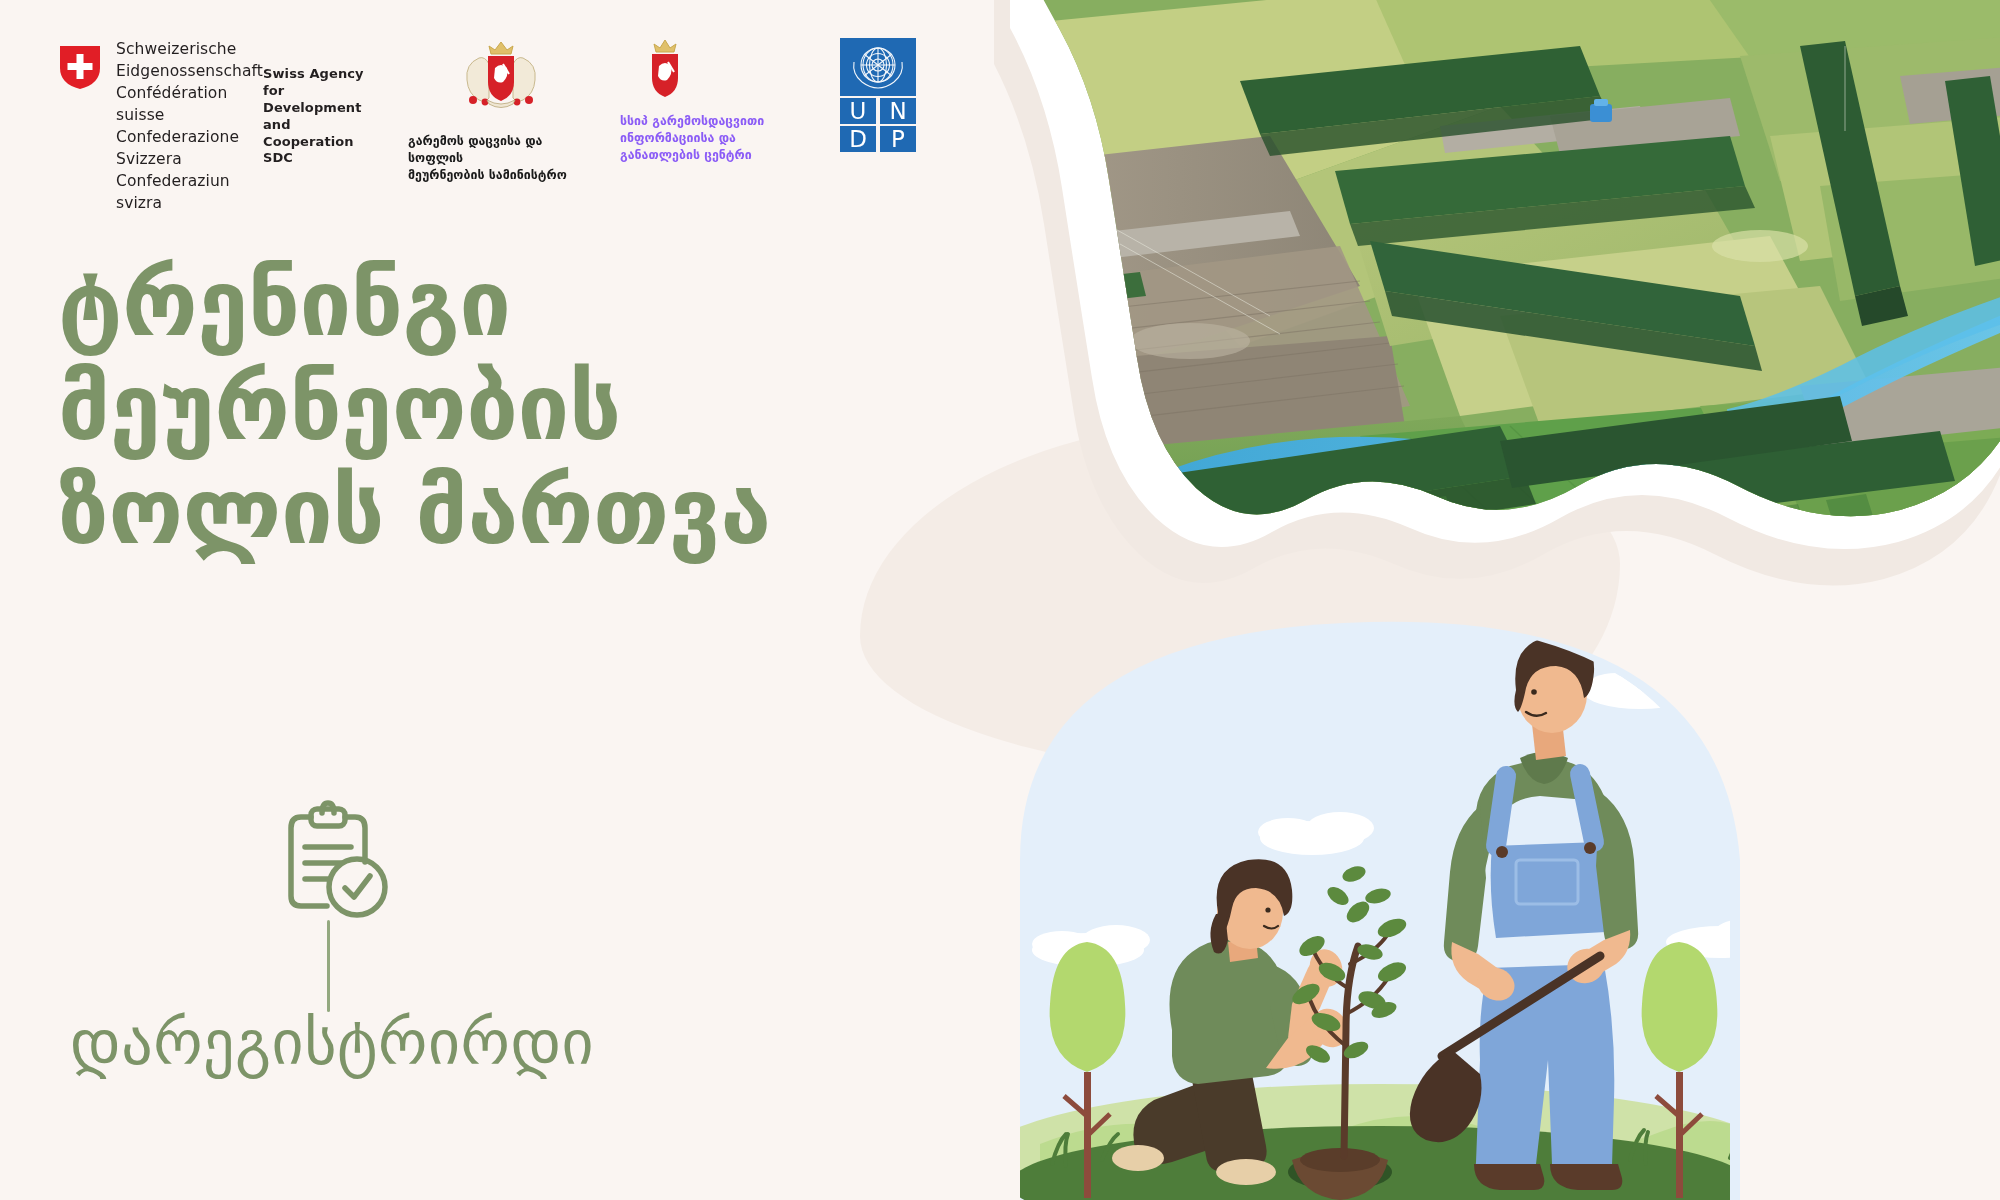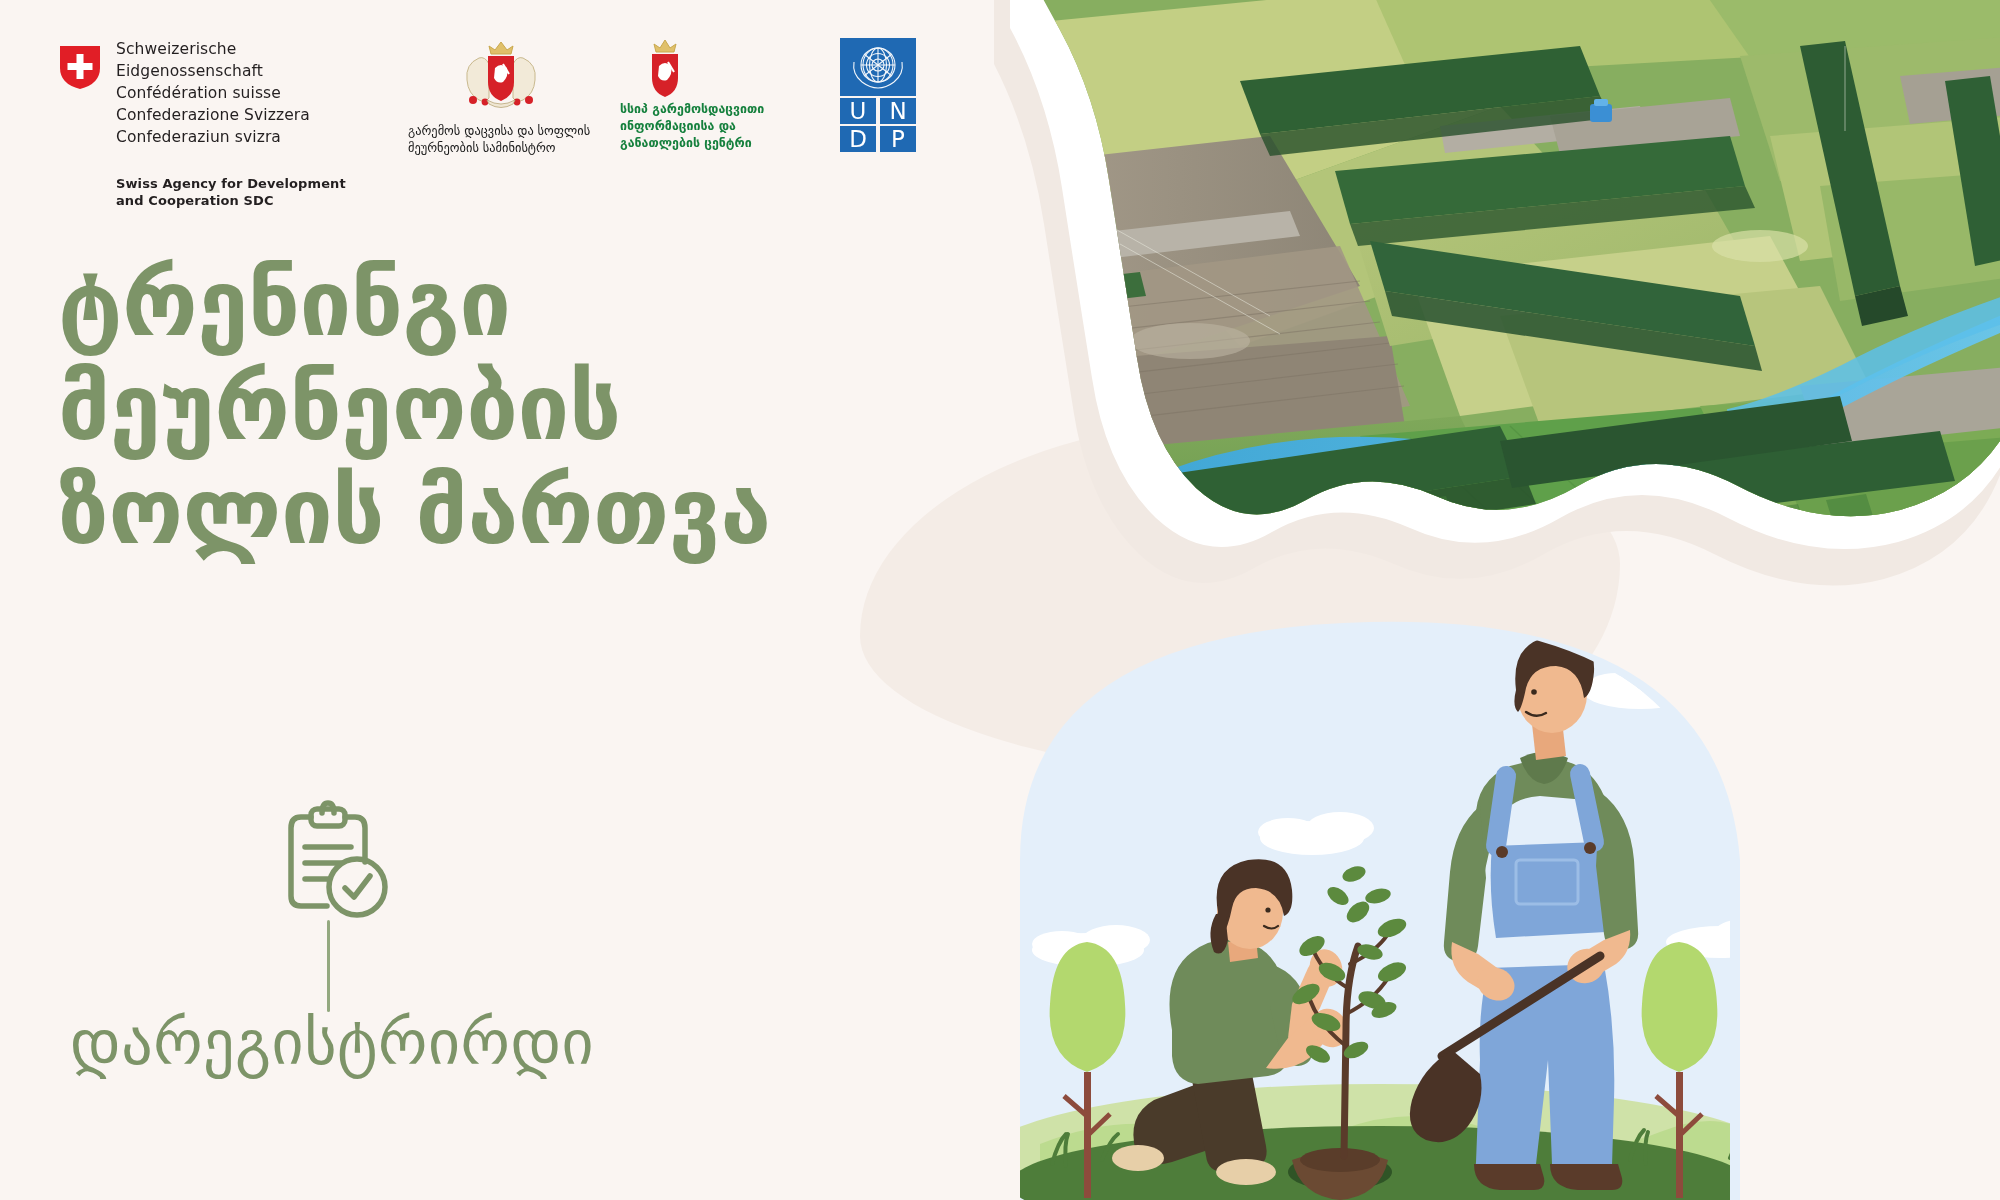--- a/index.html
+++ b/index.html
@@ -18,41 +18,41 @@
   .logo-row {
     position:absolute; left:58px; top:38px;
     display:flex; align-items:flex-start; gap:0;
     z-index:30;
   }
   .logo-block { display:flex; flex-direction:column; }
 
   
   .swiss { flex-direction:row; align-items:flex-start; gap:14px; display:flex; width:320px; }
   .swiss-shield { width:44px; height:46px; flex:none; margin-top:6px; }
-  .swiss-txt { display:flex; flex-direction:column; }
+  .swiss-txt { display:flex; }
   .swiss-lines { font-size:15.5px; line-height:1.42; color:#231f20; letter-spacing:.1px; }
   .swiss-agency {
     font-size:13px; line-height:1.3; font-weight:bold; color:#231f20;
     margin-top:28px; letter-spacing:.1px;
   }
 
   
   .moe { width:186px; margin-left:30px; display:flex; flex-direction:column; align-items:center; }
   .moe-emblem { width:84px; height:74px; }
   .moe-txt {
-    margin-top:10px; font-size:12.4px; font-weight:normal; line-height:1.38;
+    margin-top:20px; font-size:12.4px; font-weight:bold; line-height:1.38;
     color:#1a1a1a; text-align:left; width:100%;
   }
 
   
   .eiec { width:180px; margin-left:26px; display:flex; flex-direction:column; align-items:flex-start; }
   .eiec-emblem { width:42px; height:62px; margin-left:24px; }
   .eiec-txt {
-    font-size:12.4px; font-weight:bold; line-height:1.38;
-    color:#15803d; text-align:left;
+    margin-top:12px; font-size:12.4px; font-weight:bold; line-height:1.38;
+    color:#8b5cf6; text-align:left;
   }
 
   
   .undp { margin-left:40px; width:76px; }
   .undp-logo { width:76px; height:116px; }
 
   
   .headline {
     position:absolute; left:58px; top:252px; z-index:25;
     font-size:92px; font-weight:bold; line-height:1.13;

